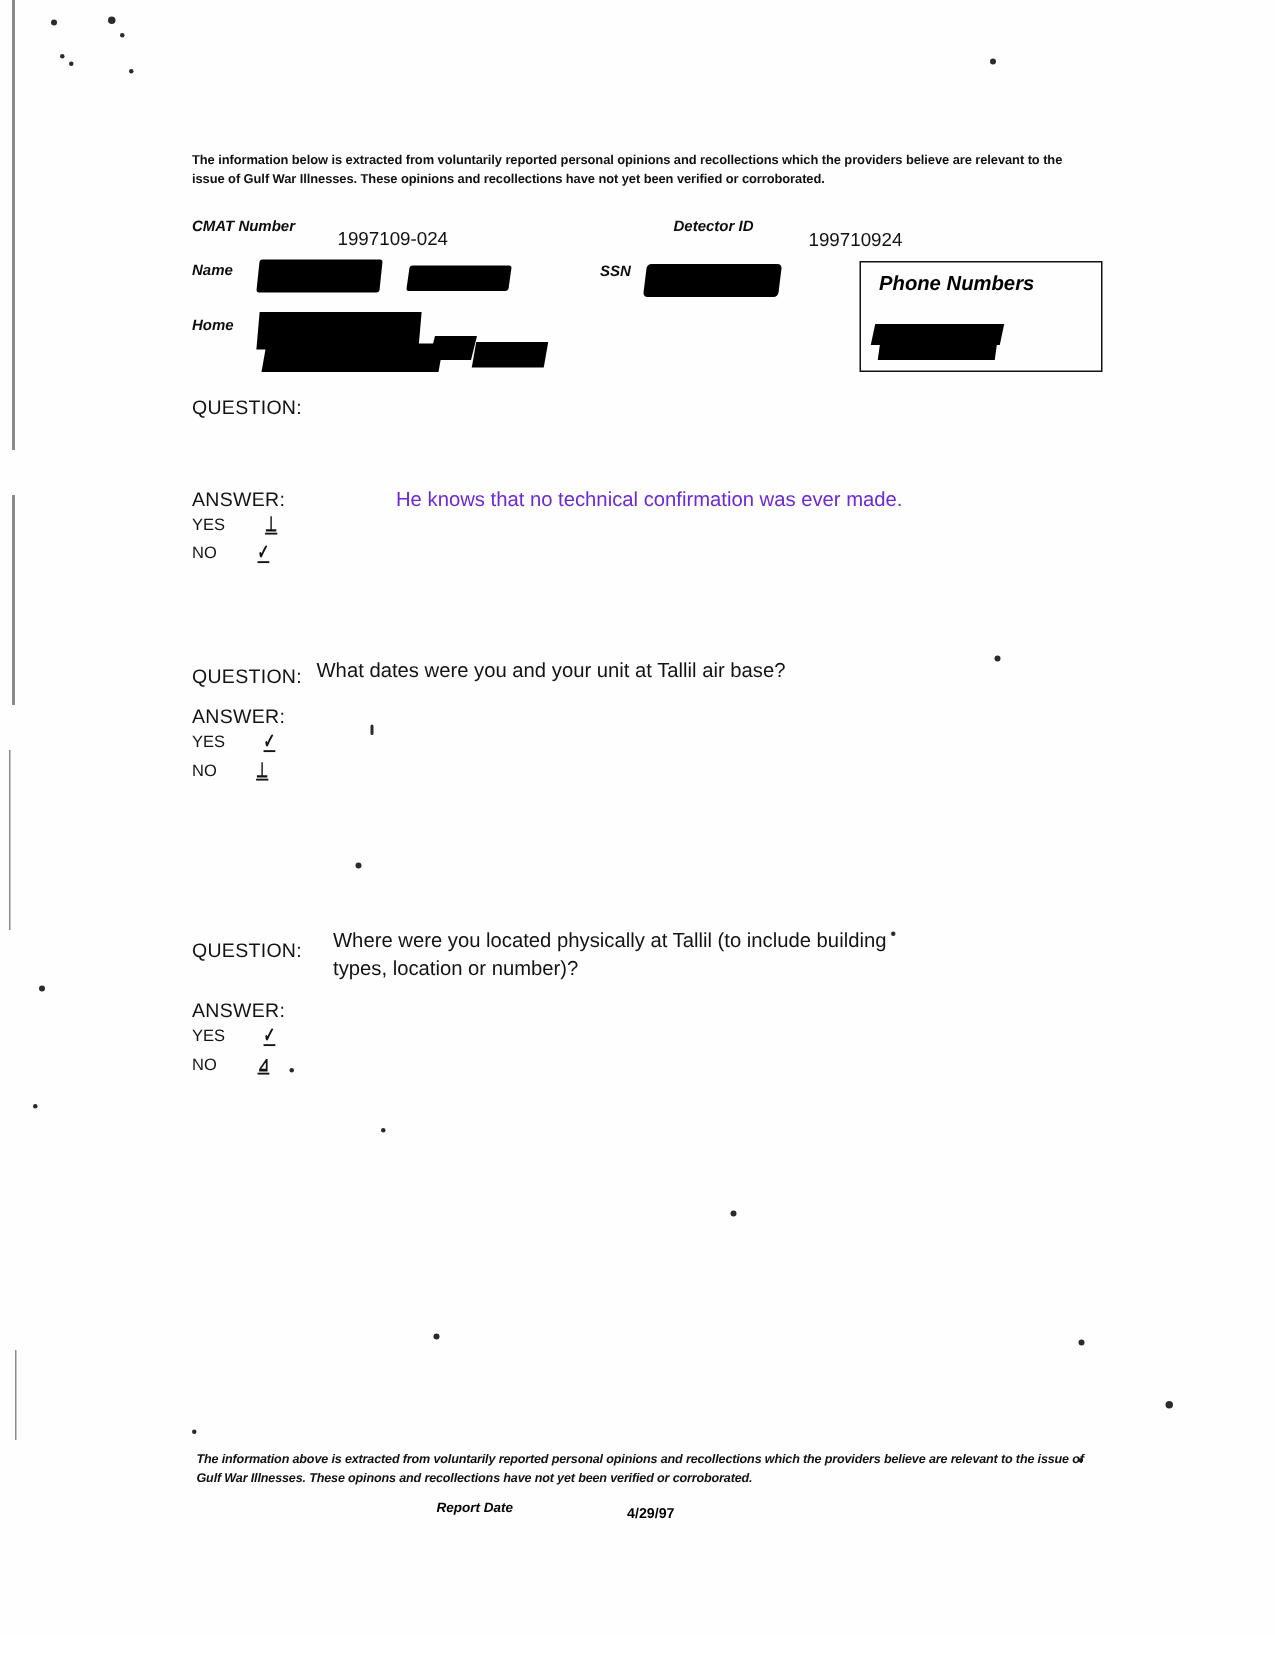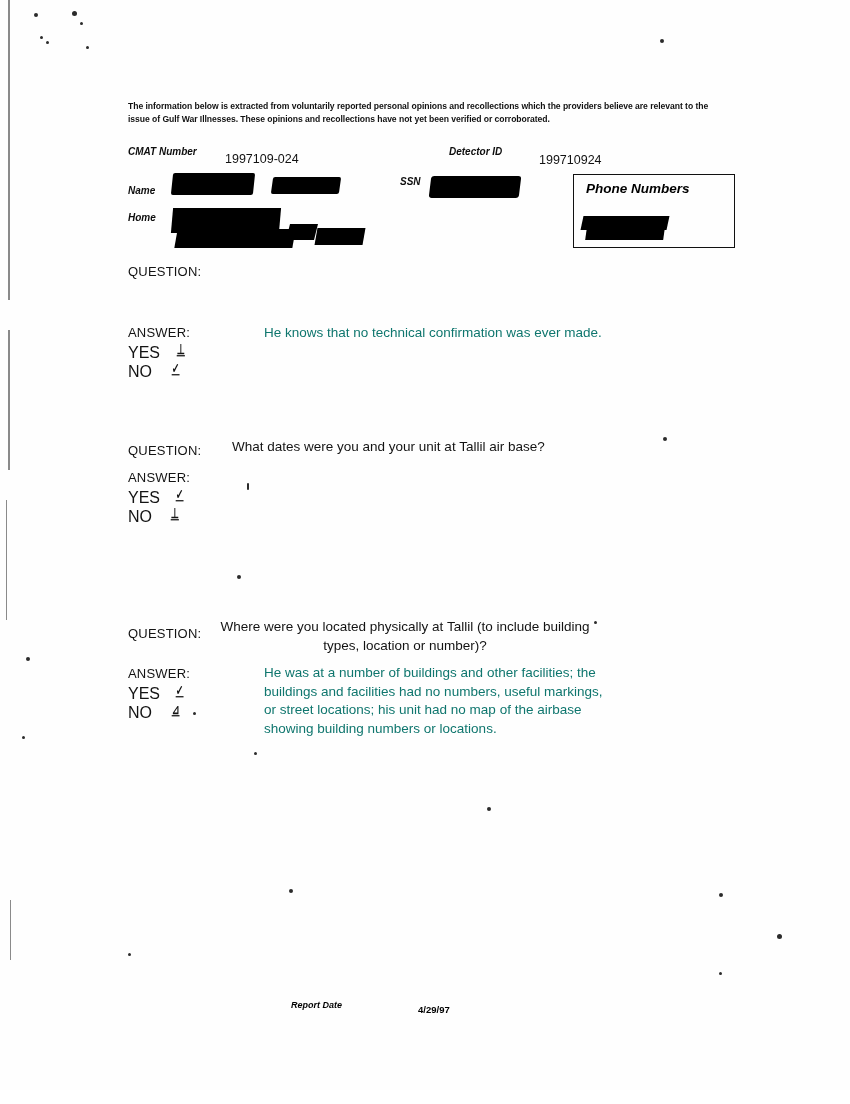--- a/index.html
+++ b/index.html
@@ -127,25 +127,25 @@
   .qa-question {
     position: absolute;
     font-size: 13.5px;
     line-height: 1.38;
     color: #131313;
   }
   .qa-answer {
     position: absolute;
     font-size: 13.5px;
     line-height: 1.38;
-    color: #0f766e;
+    color: #6d28d9;
   }
   .yn-label {
     position: absolute;
-    font-size: 16px;
+    font-size: 11px;
     color: #131313;
   }
   .cbox {
     position: absolute;
     font-size: 11px;
     font-weight: bold;
     text-decoration: underline;
     transform: scale(0.85, 1.25);
     color: #131313;
   }
@@ -210,21 +210,21 @@
   <div class="speck" style="left:128px; top:953px; width:3px; height:3px;"></div>
 
   <div class="top-disclaimer">The information below is extracted from voluntarily reported personal opinions and recollections which the providers believe are relevant to the issue of Gulf War Illnesses.  These opinions and recollections have not yet been verified or corroborated.</div>
 
   <div class="lbl-italic" style="left:128px; top:146px;">CMAT  Number</div>
   <div class="val-plain" style="left:225px; top:152px;">1997109-024</div>
 
   <div class="lbl-italic" style="left:449px; top:146px;">Detector ID</div>
   <div class="val-plain" style="left:539px; top:153px;">199710924</div>
 
-  <div class="lbl-italic" style="left:128px; top:185px;">Name</div>
+  <div class="lbl-italic" style="left:128px; top:175px;">Name</div>
   <div class="redact r1"></div>
   <div class="redact r2"></div>
 
   <div class="lbl-italic" style="left:400px; top:176px;">SSN</div>
   <div class="redact r3"></div>
 
   <div class="lbl-italic" style="left:128px; top:212px;">Home</div>
   <div class="redact r4"></div>
   <div class="redact r5"></div>
   <div class="redact r6"></div>
@@ -237,35 +237,35 @@
 
   <div class="qa-label" style="left:128px; top:264px;">QUESTION:</div>
   <div class="qa-label" style="left:128px; top:325px;">ANSWER:</div>
   <div class="qa-answer" style="left:264px; top:324px; width:360px;">He knows that no technical confirmation was ever made.</div>
   <div class="yn-label" style="left:128px; top:344px;">YES</div>
   <div class="cbox" style="left:176px; top:343px;">⊥</div>
   <div class="yn-label" style="left:128px; top:363px;">NO</div>
   <div class="cbox" style="left:171px; top:362px;">✓</div>
 
   <div class="qa-label" style="left:128px; top:443px;">QUESTION:</div>
-  <div class="qa-question" style="left:232px; top:438px; width:425px;">What dates were you and your unit at Tallil air base?</div>
+  <div class="qa-question" style="left:211px; top:438px; width:425px;">What dates were you and your unit at Tallil air base?</div>
   <div class="qa-label" style="left:128px; top:470px;">ANSWER:</div>
   <div class="yn-label" style="left:128px; top:489px;">YES</div>
   <div class="cbox" style="left:175px; top:488px;">✓</div>
   <div class="yn-label" style="left:128px; top:508px;">NO</div>
   <div class="cbox" style="left:170px; top:507px;">⊥</div>
   <div class="speck" style="left:247px; top:483px; width:2px; height:7px; border-radius:1px;"></div>
 
   <div class="qa-label" style="left:128px; top:626px;">QUESTION:</div>
-  <div class="qa-question" style="left:205px; top:618px; width:400px;text-align:center;">Where were you located physically at Tallil (to include building types, location or number)?</div>
+  <div class="qa-question" style="left:222px; top:618px; width:400px;">Where were you located physically at Tallil (to include building types, location or number)?</div>
   <div class="qa-label" style="left:128px; top:666px;">ANSWER:</div>
-  <div class="qa-answer" style="left:264px; top:664px; width:350px;">He was at a number of buildings and other facilities;  the buildings and facilities had no numbers, useful markings, or street locations; his unit had no map of the airbase showing building numbers or locations.</div>
   <div class="yn-label" style="left:128px; top:685px;">YES</div>
   <div class="cbox" style="left:175px; top:684px;">✓</div>
   <div class="yn-label" style="left:128px; top:704px;">NO</div>
   <div class="cbox" style="left:171px; top:703px;">⊿</div>
   <div class="speck" style="left:193px; top:712px; width:3px; height:3px;"></div>
   <div class="speck" style="left:254px; top:752px; width:3px; height:3px;"></div>
 
+  <div class="bottom-disclaimer">The information above is extracted from voluntarily reported personal opinions and recollections which the providers believe are relevant to the issue of Gulf War Illnesses.  These opinons and recollections have not yet been verified or corroborated.</div>
   <div class="report-date-label">Report Date</div>
   <div class="report-date-value">4/29/97</div>
 
 </div>
 
 </body></html>

